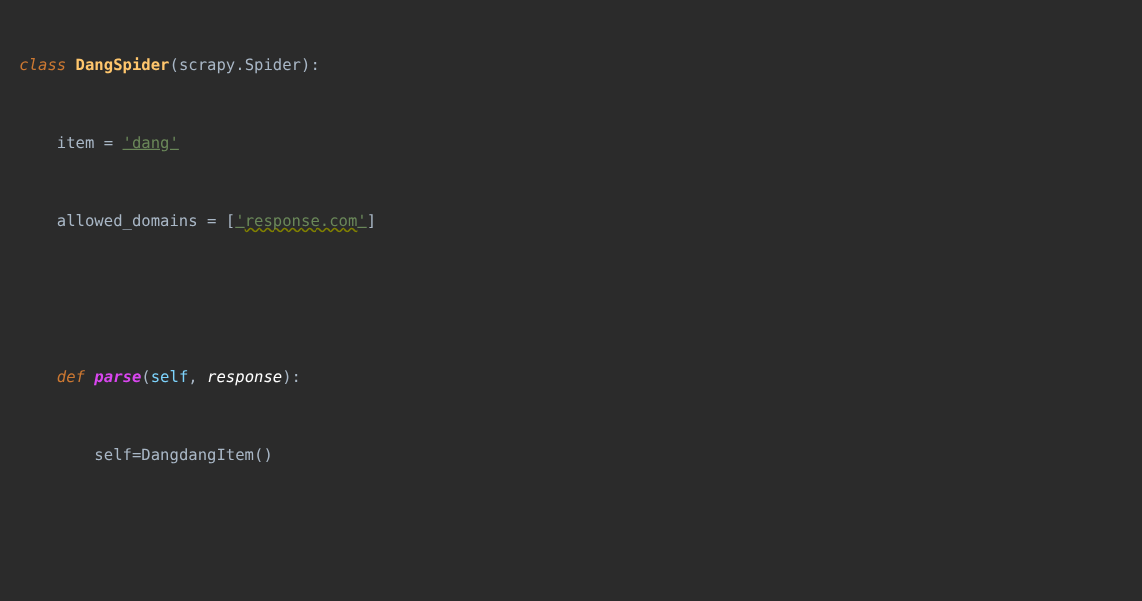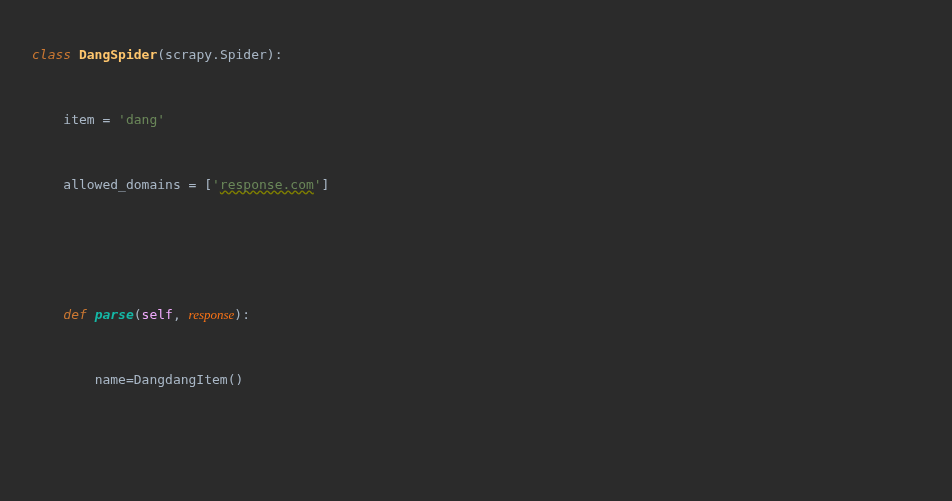--- a/index.html
+++ b/index.html
@@ -12,46 +12,45 @@
     line-height: 2.5;
     width: 952px;
     height: 501px;
     overflow: hidden;
   }
   .code {
     padding: 6px 0 0 0;
     white-space: pre;
   }
   .line {
-    padding-left: 4px;
-    margin-left: 28px;
+    padding-left: 16px;
   }
   .kw { color: #cc7832; font-style: italic; }
   .cls { color: #ffc66d; font-weight: bold; }
-  .fn { color: #14b8a6; font-weight: bold; font-style: italic; }
-  .param { color: #f97316; font-style: italic; font-family: Liberation Serif, serif; }
-  .self { color: #f0abfc; }
-  .str { color: #6a8759; }
+  .fn { color: #d946ef; font-weight: bold; font-style: italic; }
+  .param { color: #ffffff; font-style: italic; }
+  .self { color: #7dd3fc; }
+  .str { color: #6a8759; text-decoration: underline; }
   .op { color: #a9b7c6; }
   .warn { 
     text-decoration: underline wavy #808000;
     text-decoration-skip-ink: none;
   }
   .default { color: #a9b7c6; }
 </style>
 </head>
 <body>
 
 <div class="code">
 <div class="line"><span class="kw">class </span><span class="cls">DangSpider</span><span class="default">(scrapy.</span><span class="default">Spider</span><span class="op">):</span></div>
 <div class="line"><span>    </span><span class="default">item = </span><span class="str">'dang'</span></div>
 <div class="line"><span>    </span><span class="default">allowed_domains = [</span><span class="str">'</span><span class="str warn">response.com</span><span class="str">'</span><span class="op">]</span></div>
 <div class="line"> </div>
 <div class="line"><span>    </span><span class="kw">def </span><span class="fn">parse</span><span class="op">(</span><span class="self">self</span><span class="op">, </span><span class="param">response</span><span class="op">):</span></div>
-<div class="line"><span>        </span><span class="default">name=DangdangItem()</span></div>
+<div class="line"><span>        </span><span class="default">self=DangdangItem()</span></div>
 <div class="line"></div>
 
 
 
 
 
 
 
 </div>
 

